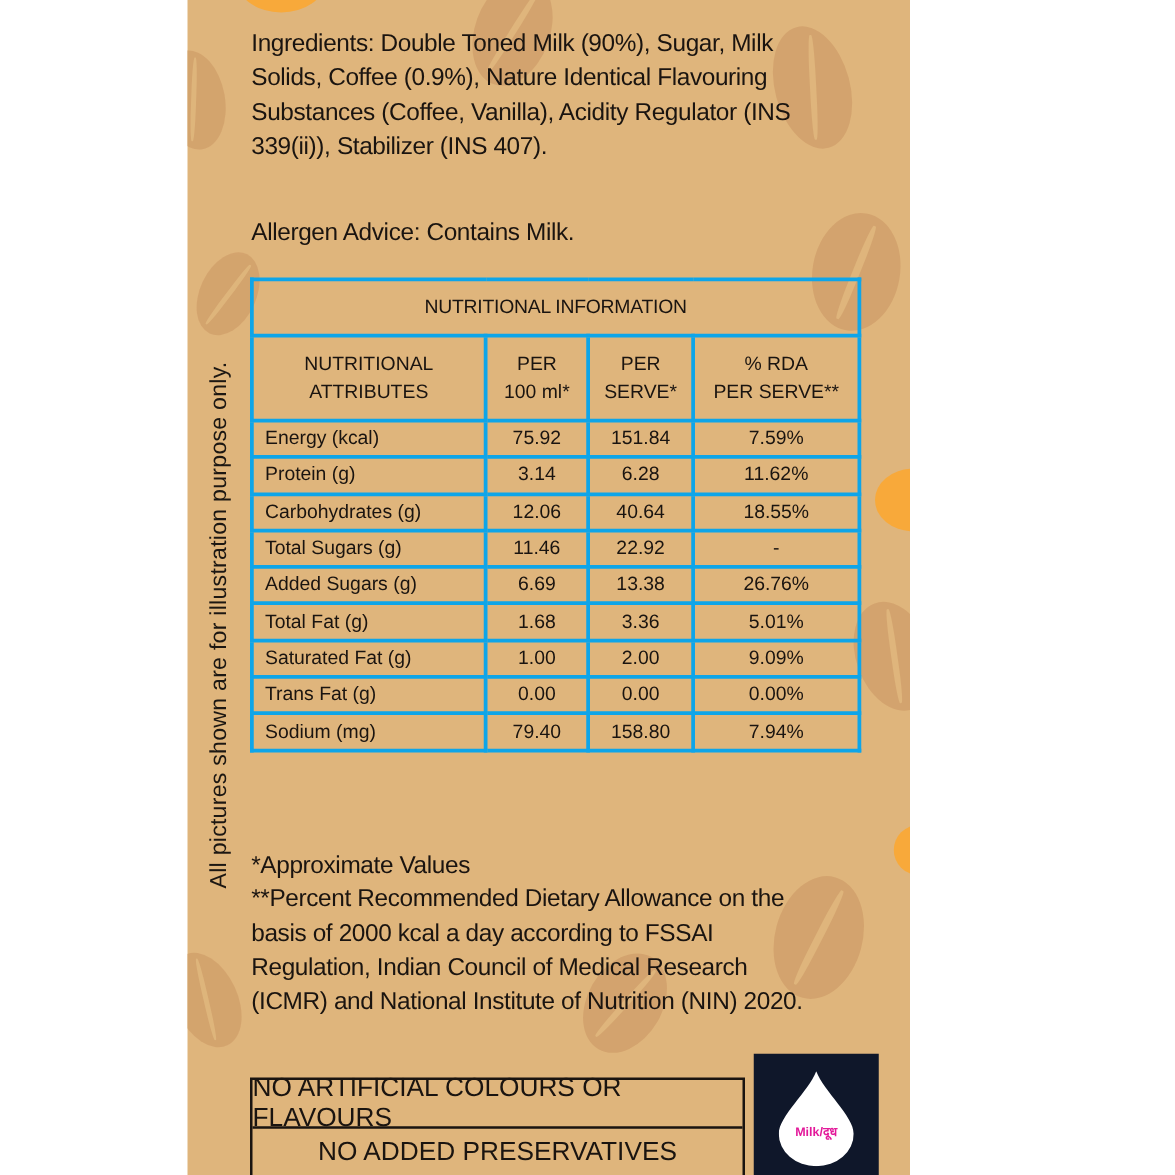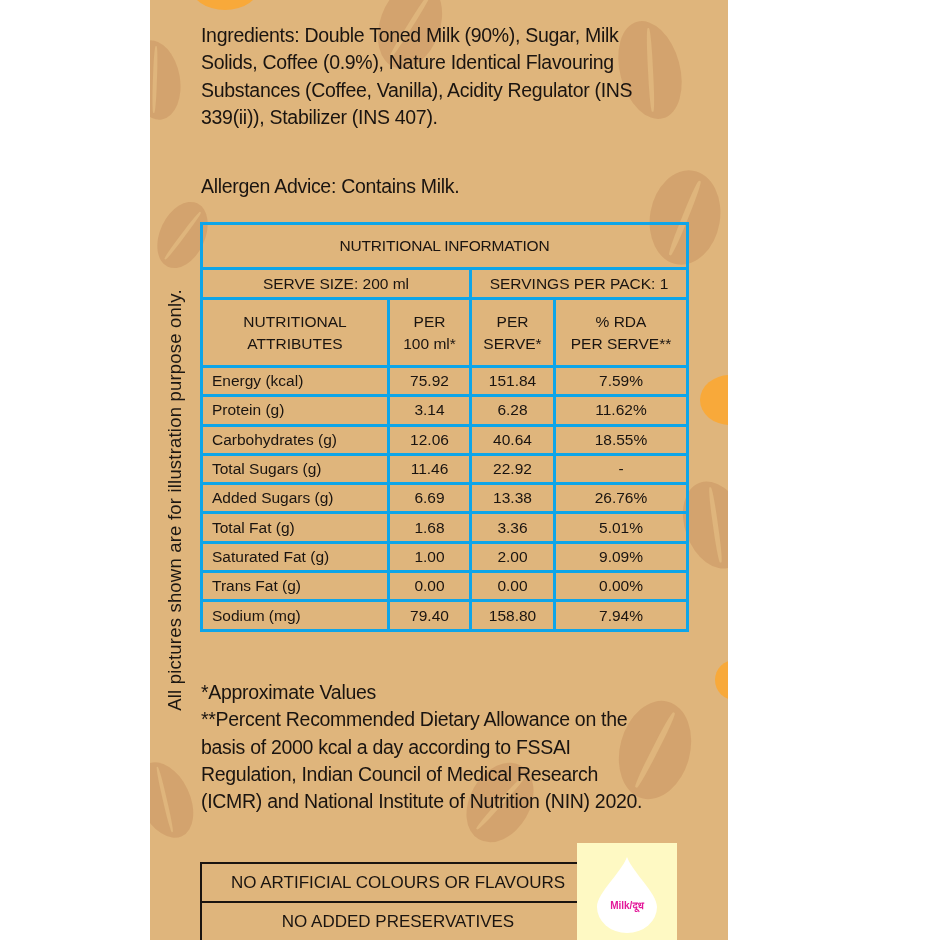--- a/index.html
+++ b/index.html
@@ -16,23 +16,23 @@
   table.nut { position: absolute; left: 200px; top: 222px; width: 486px; border-collapse: collapse; table-layout: fixed; }
   table.nut td { border: 3px solid #0ea5e9; padding: 0; font-size: 15.5px; text-align: center; vertical-align: middle; }
   .t-title td { height: 42px; font-size: 20.5px; letter-spacing: -0.2px; }
   .t-serve td { height: 27px; font-size: 15.5px; }
   .t-head td { height: 65px; line-height: 22px; }
   .t-row td { height: 26.3px; }
   .t-row td.attr { text-align: left; padding-left: 9px; }
   .t-row td.attr.indent { }
   .foot { position: absolute; left: 201px; top: 679px; width: 460px; font-size: 19.5px; line-height: 27.3px; letter-spacing: -0.3px; }
   .claims { position: absolute; left: 200px; top: 862px; width: 396px; border: 2px solid #1a1410; box-sizing: border-box; }
-  .claim { height: 37px; display: flex; align-items: center; justify-content: center; font-size: 17px; }
+  .claim { height: 37px; display: flex; align-items: center; justify-content: center; font-size: 21px; }
   .claim + .claim { border-top: 2px solid #1a1410; }
-  .milk { position: absolute; left: 577px; top: 843px; width: 100px; height: 97px; background: #fef9c3; }
+  .milk { position: absolute; left: 603px; top: 843px; width: 100px; height: 97px; background: #0f172a; }
   .drop { position: absolute; left: 20px; top: 14px; width: 60px; height: 76px; }
   .milk-label { position: absolute; left: 0; width: 100px; top: 55px; text-align: center; font-size: 10px; font-weight: bold; color: #e3199a; }
 </style>
 </head>
 <body>
 
 <div class="panel">
   <div class="orange" style="left:40px;top:-40px;width:70px;height:50px;"></div>
   <div class="orange" style="left:550px;top:375px;width:60px;height:50px;"></div>
   <div class="orange" style="left:565px;top:660px;width:40px;height:40px;"></div>
@@ -56,24 +56,20 @@
   <colgroup>
       <col style="width:187px">
       <col style="width:82px">
       <col style="width:84px">
       <col style="width:133px">
     </colgroup>
   <tbody>
       <tr class="t-title">
         <td colspan="4">NUTRITIONAL INFORMATION</td>
       </tr>
-  <tr class="t-serve">
-    <td colspan="2" style="width:230px"><span>SERVE SIZE: 200 ml</span></td>
-    <td colspan="2"><span>SERVINGS PER PACK: 1</span></td>
-  </tr>
   <tr class="t-head">
     <td><span>NUTRITIONAL</span><br><span>ATTRIBUTES</span></td>
     <td><span>PER</span><br><span>100 ml*</span></td>
     <td><span>PER</span><br><span>SERVE*</span></td>
     <td><span>% RDA</span><br><span>PER SERVE**</span></td>
   </tr>
   <tr class="t-row">
         <td class="attr">Energy (kcal)</td>
         <td>75.92</td>
         <td>151.84</td>

